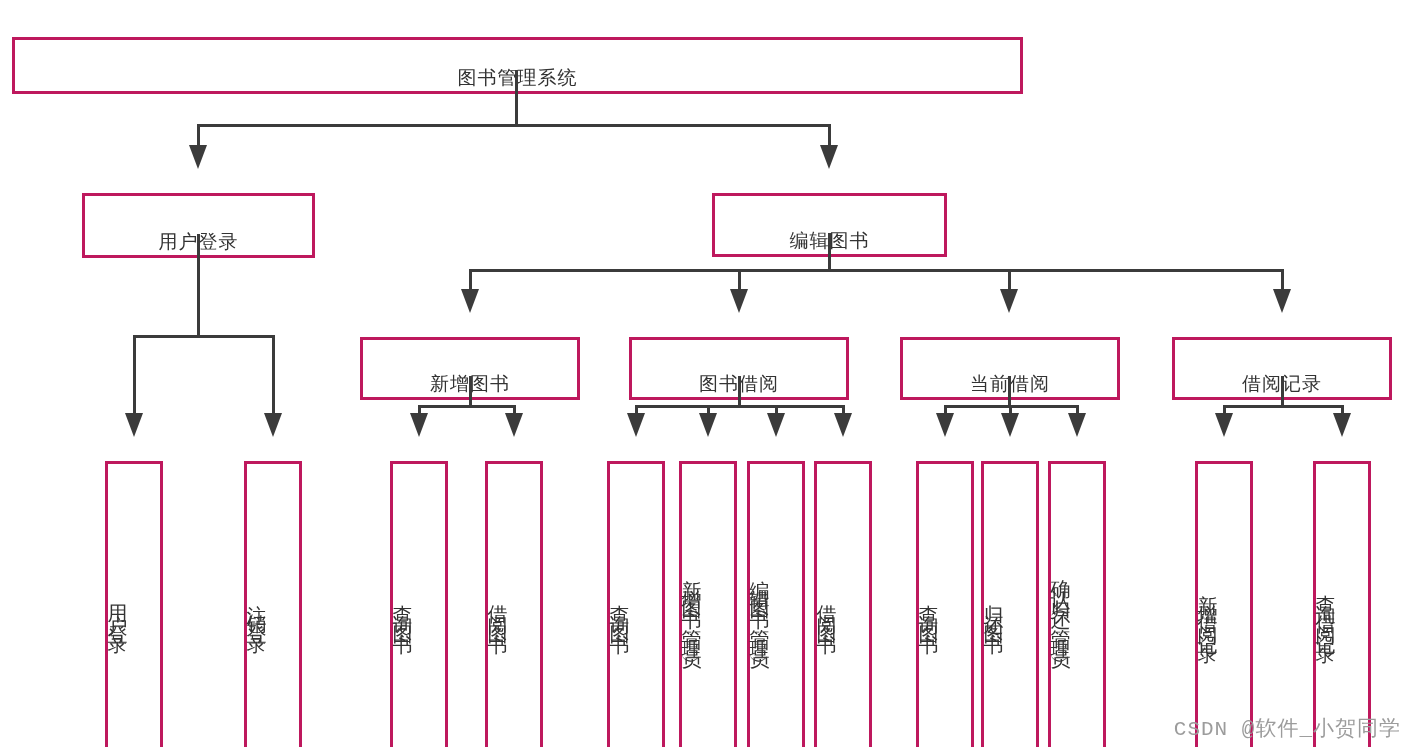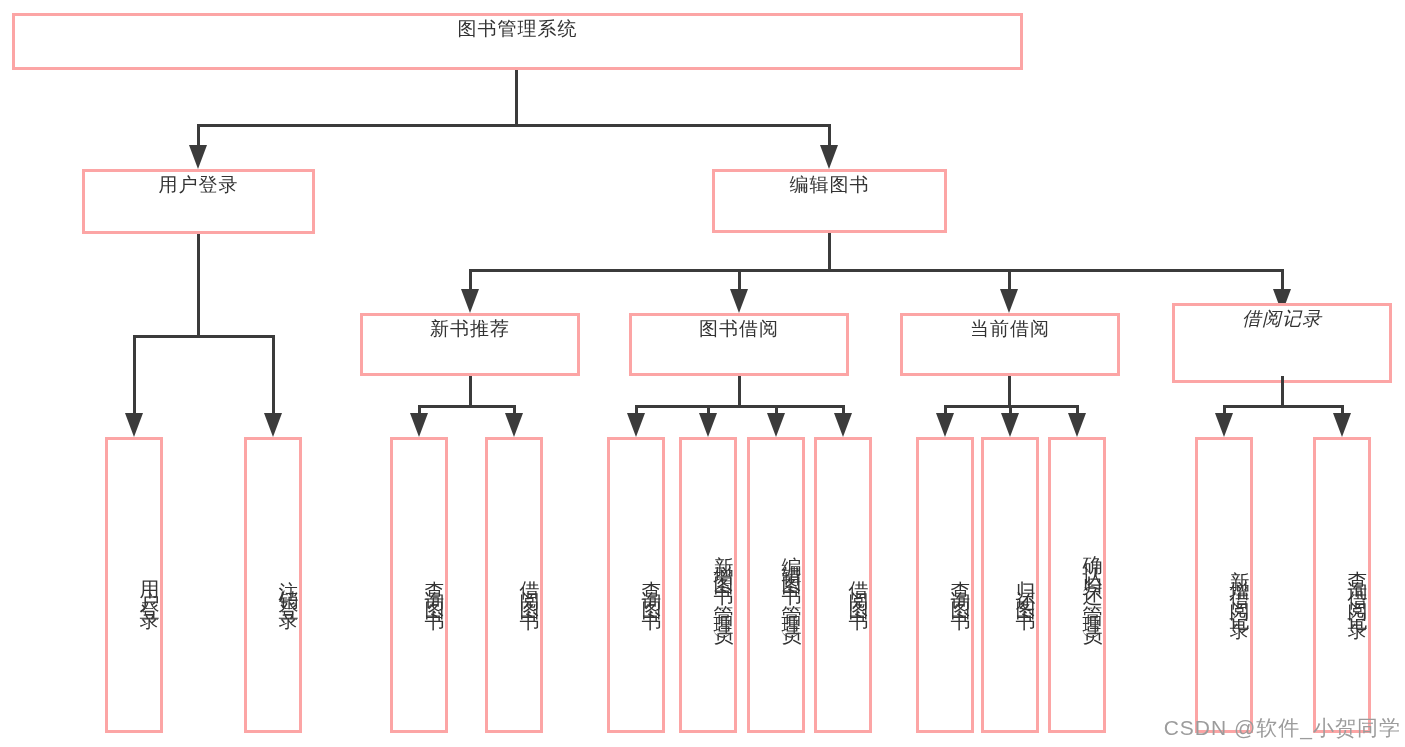--- a/index.html
+++ b/index.html
@@ -8,25 +8,26 @@
     width: 1405px;
     height: 747px;
     background: #ffffff;
     font-family: "Liberation Sans", "DejaVu Sans", sans-serif;
     color: #333333;
     overflow: hidden;
   }
   .box {
     position: absolute;
     box-sizing: border-box;
-    border: 3px solid #fca5a5;
+    border: 3px solid #be185d;
     background: #ffffff;
     display: flex;
-    align-items: flex-start;
+    align-items: flex-end;
     justify-content: center;
+    margin-top: 24px;
   }
   .h-box span {
     font-size: 19px;
     letter-spacing: 1px;
     white-space: nowrap;
   }
   .v-box {
     writing-mode: vertical-rl;
     text-orientation: mixed;
   }
@@ -46,20 +47,21 @@
   }
   .watermark {
     position: absolute;
     top: 714px;
     right: 4px;
     font-size: 21px;
     letter-spacing: 1px;
     color: #9c9c9c;
     white-space: nowrap;
     z-index: 5;
+    font-family: Liberation Mono, monospace;
   }
 </style>
 </head>
 <body>
 
 <div class="canvas">
 
   <div class="box h-box" style="left:12px; top:13px; width:1011px; height:57px;">
     <span>图书管理系统</span>
   </div>
@@ -90,29 +92,29 @@
   <div class="vl" style="left:469px; top:269px; height:24px;"></div>
   <div class="ah" style="left:461px; top:289px;"></div>
   <div class="vl" style="left:738px; top:269px; height:24px;"></div>
   <div class="ah" style="left:730px; top:289px;"></div>
   <div class="vl" style="left:1008px; top:269px; height:24px;"></div>
   <div class="ah" style="left:1000px; top:289px;"></div>
   <div class="vl" style="left:1281px; top:269px; height:24px;"></div>
   <div class="ah" style="left:1273px; top:289px;"></div>
 
   <div class="box h-box" style="left:360px; top:313px; width:220px; height:63px;">
-    <span>新书推荐</span>
+    <span>新增图书</span>
   </div>
   <div class="box h-box" style="left:900px; top:313px; width:220px; height:63px;">
     <span>当前借阅</span>
   </div>
   <div class="box h-box" style="left:629px; top:313px; width:220px; height:63px;">
     <span>图书借阅</span>
   </div>
-  <div class="box h-box" style="left:1172px; top:303px; width:220px; height:80px;font-style:italic;">
+  <div class="box h-box" style="left:1172px; top:313px; width:220px; height:63px;">
     <span>借阅记录</span>
   </div>
 
   <div class="vl" style="left:469px; top:376px; height:32px;"></div>
   <div class="hl" style="left:418px; top:405px; width:97px;"></div>
   <div class="vl" style="left:418px; top:405px; height:10px;"></div>
   <div class="ah" style="left:410px; top:413px;"></div>
   <div class="vl" style="left:513px; top:405px; height:10px;"></div>
   <div class="ah" style="left:505px; top:413px;"></div>
 

